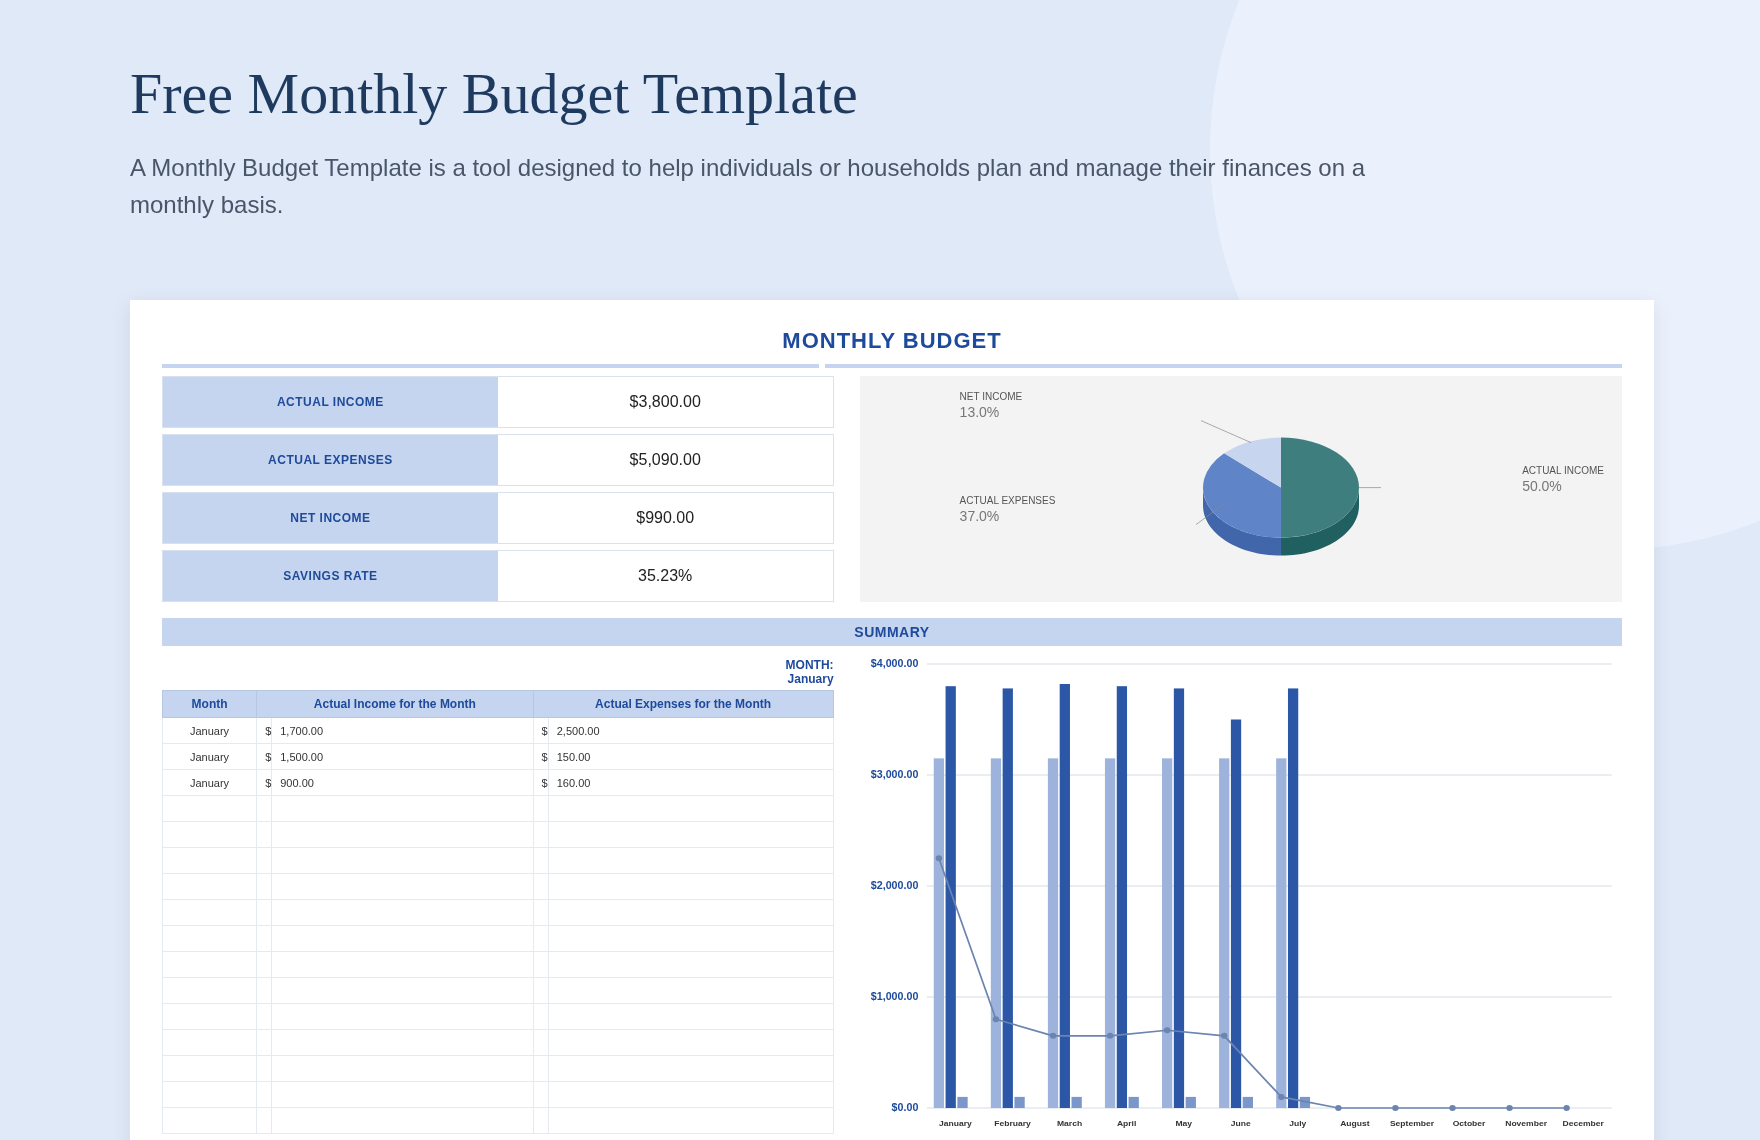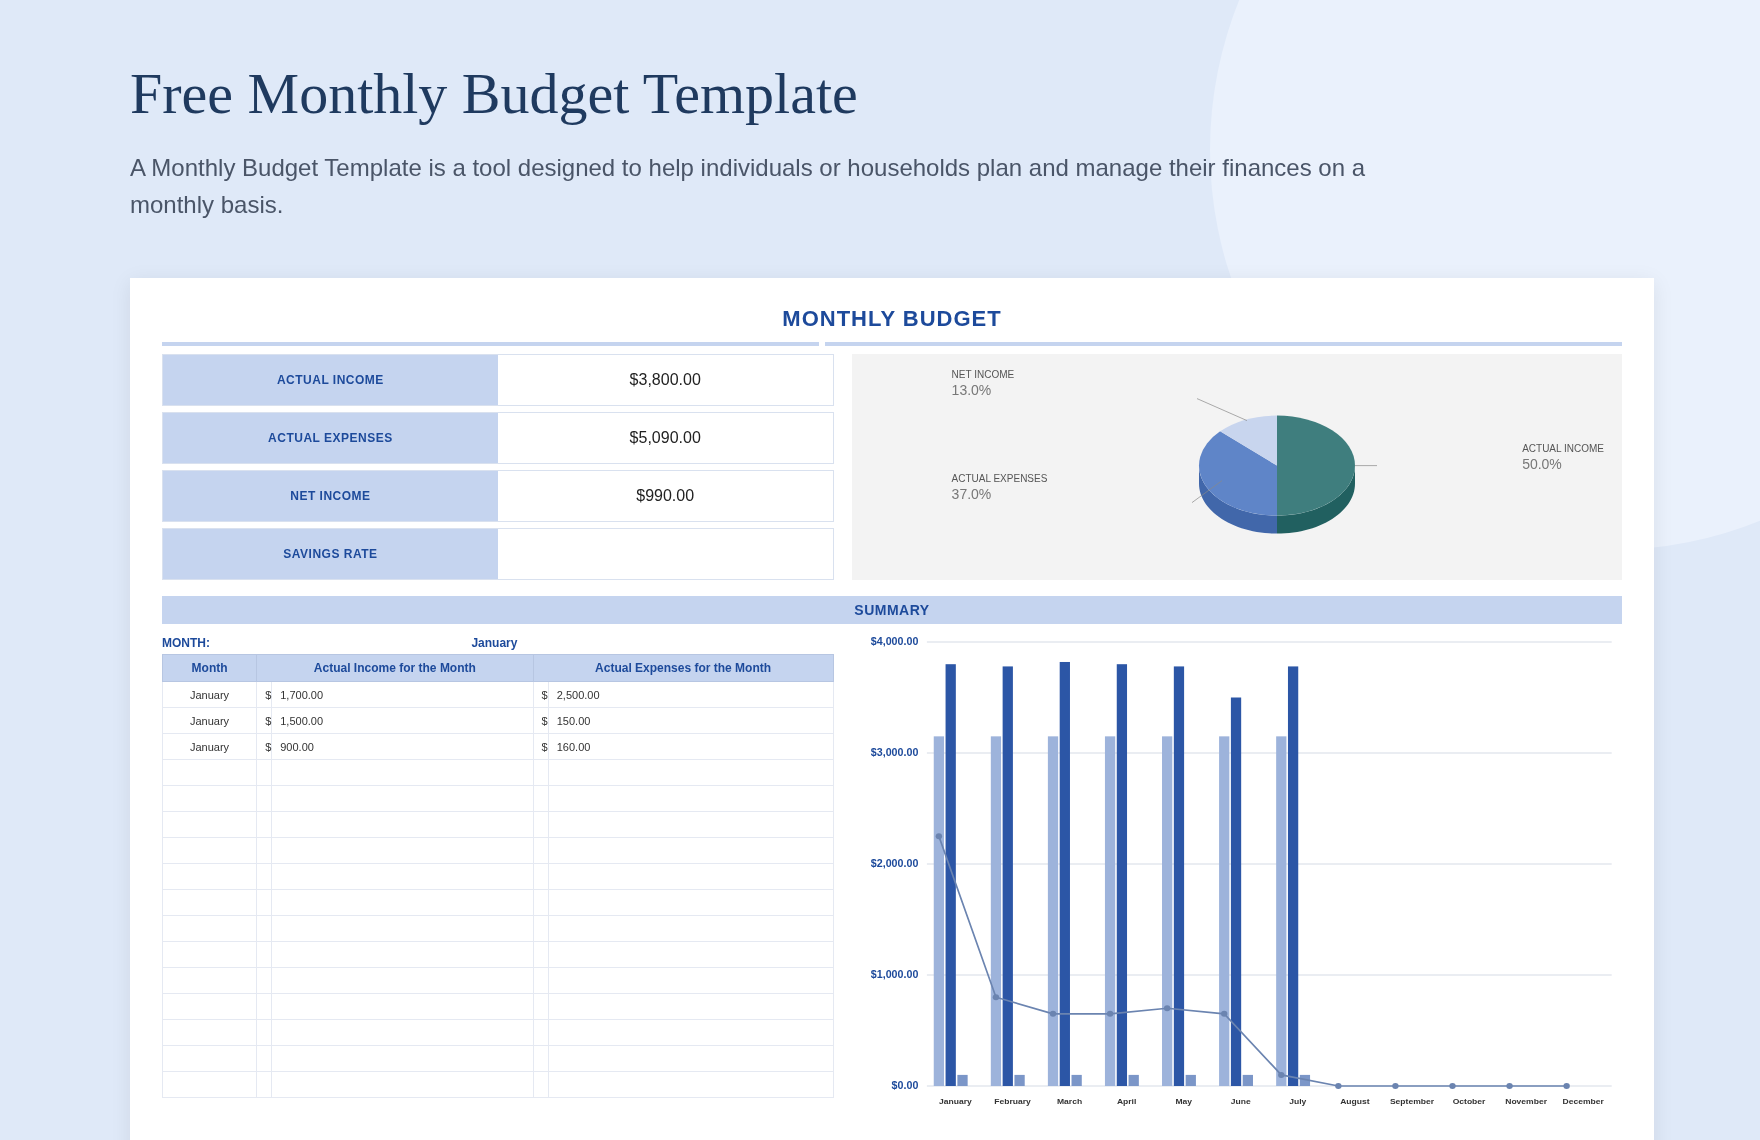--- a/index.html
+++ b/index.html
@@ -29,21 +29,21 @@
     font-size: 58px;
     color: #1f3a5f;
     font-weight: 500;
     margin-bottom: 22px;
   }
   .page-desc {
     font-size: 24px;
     color: #4a5568;
     line-height: 1.55;
     max-width: 1280px;
-    margin-bottom: 55px;
+    margin-bottom: 77px;
   }
   .sheet {
     background: #fff;
     box-shadow: 0 4px 20px rgba(0,0,0,0.08);
     padding: 28px 32px 0 32px;
     height: 903px;
     overflow: hidden;
   }
   .sheet h2 {
     text-align: center;
@@ -53,21 +53,21 @@
     font-weight: 800;
     margin-bottom: 10px;
   }
   .rule {
     display: flex; gap: 6px; margin-bottom: 8px;
   }
   .rule > div { height: 4px; background: #c5d4ef; }
   .rule .a { flex: 0 0 45%; }
   .rule .b { flex: 1; }
   .top {
-    display: flex; gap: 18px;
+    display: flex; gap: 26px;
   }
   .kpi-col { flex: 0 0 46%; }
   .kpi-row {
     display: flex; align-items: stretch;
     border: 1px solid #d9e1ef;
     margin-bottom: 6px;
     height: 52px;
   }
   .kpi-label {
     flex: 0 0 50%;
@@ -107,21 +107,21 @@
     font-weight: 800;
     letter-spacing: 0.5px;
     padding: 6px 0;
     font-size: 14px;
   }
   .bottom {
     display: flex; gap: 18px; margin-top: 8px;
   }
   .table-col { flex: 0 0 46%; }
   .month-row {
-    display: flex; align-items: center; padding: 4px 0;
+    display: flex; align-items: flex-end; padding: 4px 0; flex-direction: column;
   }
   .month-row .ml {
     flex: 0 0 33%; font-size: 12px; color: #1d4a9b; font-weight: 800;
   }
   .month-row .mv {
     font-size: 12px; color: #1d4a9b; font-weight: 800; text-align: center; flex: 0 0 33%;
   }
   .tbl { width: 100%; border-collapse: collapse; font-size: 11px; }
   .tbl th {
     background: #c5d4ef; color: #1d4a9b; font-weight: 700;
@@ -165,20 +165,21 @@
           <div class="kpi-row">
             <div class="kpi-label">ACTUAL  EXPENSES</div>
             <div class="kpi-value">$5,090.00</div>
           </div>
           <div class="kpi-row">
             <div class="kpi-label">NET INCOME</div>
             <div class="kpi-value">$990.00</div>
           </div>
           <div class="kpi-row">
             <div class="kpi-label">SAVINGS RATE</div>
+            <div class="kpi-value">35.23%</div>
           </div>
         </div>
       <div class="pie-wrap">
         <svg id="pie-svg" class="pie-svg" width="200" height="180" viewBox="0 0 200 180">
             <path d="M 178 85 L 178 85 L 177.89310371085676 87.6167978121472 L 177.5727078387253 90.22642316338268 L 177.03969056642075 92.82172325201154 L 176.29551285723684 95.39558454088797 L 175.34221445054732 97.94095225512604 L 174.18240827102198 100.45084971874736 L 172.81927326678175 102.91839747726502 L 171.25654569612288 105.33683215379 L 169.4985088866927 107.69952498697734 L 167.54998149518622 110 L 165.41630429974308 112.23195175075135 L 163.1033255612459 114.38926261462366 L 160.61738499364373 116.46601955249187 L 157.96529638723675 118.4565303179429 L 155.1543289325507 120.35533905932738 L 152.19218729599095 122.15724127386972 L 149.08699050188733 123.85729807284855 L 145.84724967881291 125.45084971874738 L 142.48184473117212 126.9335283972712 L 139 128.30127018922192 L 135.41125897968465 129.5503262094184 L 131.72545815991242 130.67727288213004 L 127.95270006453343 131.6790213248601 L 124.1033255612459 132.55282581475768 L 120.18788551799662 133.2962913144534 L 116.21711188378522 133.90738003669028 L 112.20188827313801 134.3844170297569 L 108.15322013487697 134.72609476841367 L 104.08220458694962 134.9314767377287 L 100.00000000000003 135 L 100.00000000000003 153 L 104.08220458694962 152.9314767377287 L 108.15322013487697 152.72609476841367 L 112.20188827313801 152.3844170297569 L 116.21711188378522 151.90738003669028 L 120.18788551799662 151.2962913144534 L 124.1033255612459 150.55282581475768 L 127.95270006453343 149.6790213248601 L 131.72545815991242 148.67727288213004 L 135.41125897968465 147.5503262094184 L 139 146.30127018922192 L 142.48184473117212 144.9335283972712 L 145.84724967881291 143.45084971874738 L 149.08699050188733 141.85729807284855 L 152.19218729599095 140.15724127386972 L 155.1543289325507 138.35533905932738 L 157.96529638723675 136.4565303179429 L 160.61738499364373 134.46601955249187 L 163.1033255612459 132.38926261462365 L 165.41630429974308 130.23195175075136 L 167.54998149518622 128 L 169.4985088866927 125.69952498697734 L 171.25654569612288 123.33683215379 L 172.81927326678175 120.91839747726502 L 174.18240827102198 118.45084971874736 L 175.34221445054732 115.94095225512604 L 176.29551285723684 113.39558454088797 L 177.03969056642075 110.82172325201154 L 177.5727078387253 108.22642316338268 L 177.89310371085676 105.6167978121472 L 178 103 Z" fill="#216060"></path>
             <path d="M 100 135 L 100 135 L 95.91779541305038 134.9314767377287 L 91.84677986512304 134.72609476841367 L 87.798111726862 134.3844170297569 L 83.78288811621476 133.90738003669028 L 79.8121144820034 133.2962913144534 L 75.8966744387541 132.55282581475768 L 72.04729993546658 131.6790213248601 L 68.2745418400876 130.67727288213004 L 64.58874102031535 129.5503262094184 L 61.000000000000014 128.30127018922195 L 57.51815526882791 126.9335283972712 L 54.152750321187106 125.45084971874738 L 50.913009498112665 123.85729807284854 L 47.80781270400906 122.15724127386972 L 44.845671067449295 120.35533905932738 L 42.034703612763266 118.45653031794292 L 39.38261500635627 116.46601955249187 L 36.896674438754104 114.38926261462366 L 34.58369570025694 112.23195175075136 L 32.4500185048138 110.00000000000001 L 30.50149111330731 107.69952498697734 L 28.743454303877144 105.33683215379003 L 27.18072673321828 102.91839747726503 L 25.81759172897803 100.45084971874738 L 24.65778554945267 97.94095225512604 L 23.704487142763156 95.39558454088797 L 22.96030943357927 92.82172325201155 L 22.42729216127468 90.22642316338266 L 22.106896289143236 87.61679781214718 L 22 85 L 22 103 L 22.106896289143236 105.61679781214718 L 22.42729216127468 108.22642316338266 L 22.96030943357927 110.82172325201155 L 23.704487142763156 113.39558454088797 L 24.65778554945267 115.94095225512604 L 25.81759172897803 118.45084971874738 L 27.18072673321828 120.91839747726503 L 28.743454303877144 123.33683215379003 L 30.50149111330731 125.69952498697734 L 32.4500185048138 128.00000000000003 L 34.58369570025694 130.23195175075136 L 36.896674438754104 132.38926261462365 L 39.38261500635627 134.46601955249187 L 42.034703612763266 136.4565303179429 L 44.845671067449295 138.35533905932738 L 47.80781270400906 140.15724127386972 L 50.913009498112665 141.85729807284855 L 54.152750321187106 143.45084971874738 L 57.51815526882791 144.9335283972712 L 61.000000000000014 146.30127018922195 L 64.58874102031535 147.5503262094184 L 68.2745418400876 148.67727288213004 L 72.04729993546658 149.6790213248601 L 75.8966744387541 150.55282581475768 L 79.8121144820034 151.2962913144534 L 83.78288811621476 151.90738003669028 L 87.798111726862 152.3844170297569 L 91.84677986512304 152.72609476841367 L 95.91779541305038 152.9314767377287 L 100 153 Z" fill="#4167aa"></path>
             <path d="M 100 85 L 100 35 A 78 50 0 0 1 100 135 Z" fill="#3f7e7e"></path>
             <path d="M 100 85 L 100 135 A 78 50 0 0 1 43.1404470611299 50.77264470356556 Z" fill="#5f85c8"></path>
             <path d="M 100 85 L 43.1404470611299 50.77264470356556 A 78 50 0 0 1 99.99999999999999 35 Z" fill="#c8d5ee"></path>
             <line x1="70" y1="40" x2="20" y2="18" stroke="#888" stroke-width="0.7"></line>

